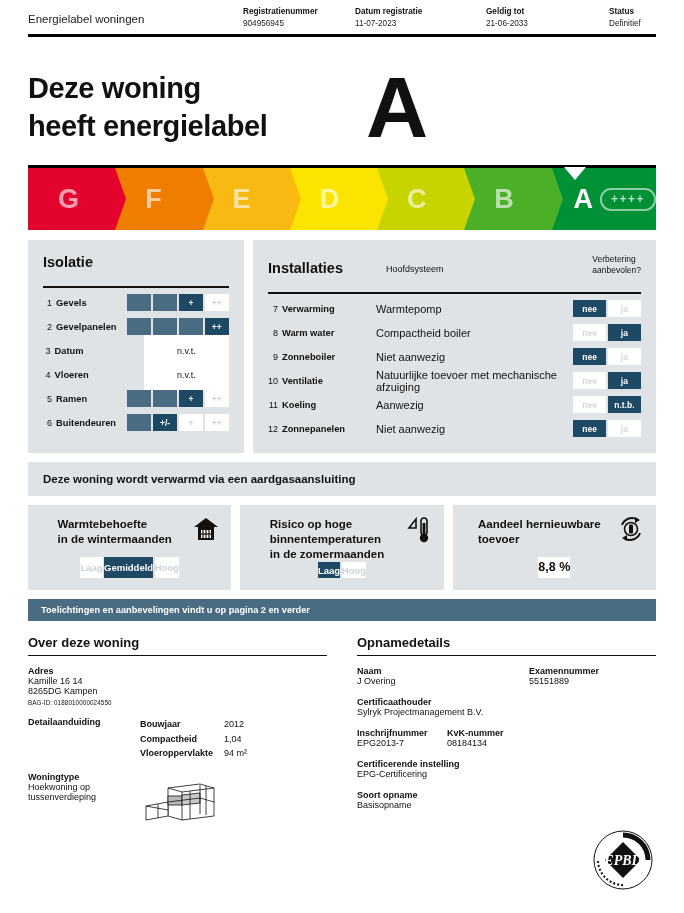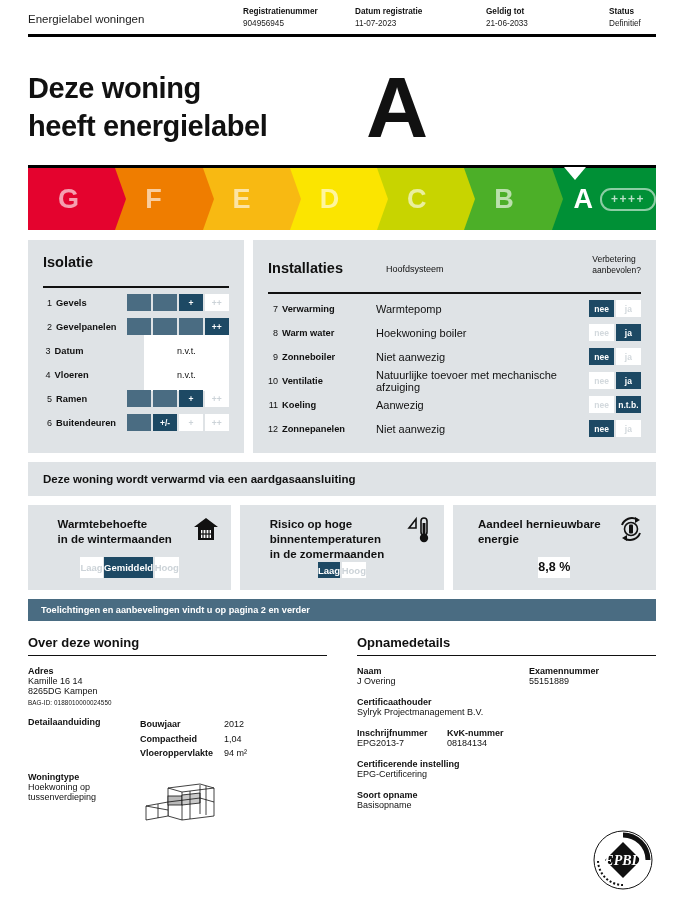--- a/index.html
+++ b/index.html
@@ -83,21 +83,21 @@
           font-size: 8.5px; font-weight: bold; }
   .cell:last-child { margin-right: 0; }
   .c-fill { background: #4a6c82; }
   .c-act  { background: #1d4964; color: #fff; }
   .c-empty{ background: #ffffff; color: #ccd3d8; }
   .nvt { width: 112px; height: 32px; background: #fff; display: flex; align-items: center;
          justify-content: center; font-size: 9px; margin-left: 30px; }
 
   .ins-row .nm { width: 88px; }
   .ins-row .sys { font-size: 11px; flex: 1; padding-left: 6px; }
-  .yn { display: flex; width: 52px; height: 17px; }
+  .yn { display: flex; width: 68px; height: 17px; }
   .yn div { flex: 1; display: flex; align-items: center; justify-content: center;
             font-size: 8.5px; font-weight: bold; margin-right: 1.5px; }
   .yn div:last-child { margin-right: 0; }
   .y-act { background: #1d4964; color: #fff; }
   .y-off { background: #ffffff; color: #d3d9dd; }
 
   
   .gasbar { margin: 9px 28px 0 28px; background: #dfe3e6; height: 34px;
             display: flex; align-items: center; padding-left: 15px;
             font-size: 11.5px; font-weight: bold; }
@@ -297,21 +297,21 @@
           <span class="nm">Verwarming</span>
           <span class="sys">Warmtepomp</span>
           <div class="yn">
             <div class="y-act">nee</div>
             <div class="y-off">ja</div>
           </div>
         </div>
         <div class="row ins-row">
           <span class="num">8</span>
           <span class="nm">Warm water</span>
-          <span class="sys">Hoekwoning boiler</span>
+          <span class="sys">Compactheid boiler</span>
           <div class="yn">
             <div class="y-off">nee</div>
             <div class="y-act">ja</div>
           </div>
         </div>
         <div class="row ins-row">
           <span class="num">9</span>
           <span class="nm">Zonneboiler</span>
           <span class="sys">Niet aanwezig</span>
           <div class="yn">
@@ -387,21 +387,21 @@
           <rect x="16.6" y="7" width="2.8" height="13" fill="#111"></rect>
         </svg></div>
       <div class="choices">
         <div class="ch-act">Laag</div>
         <div class="ch-off">Hoog</div>
       </div>
     </div>
     <div class="box">
       <div class="box-title">
         <div>Aandeel hernieuwbare</div>
-        <div>energie</div>
+        <div>toevoer</div>
       </div>
       <div class="box-icon"><svg width="26" height="26" viewBox="0 0 26 26">
           <circle cx="13" cy="13" r="6.5" fill="none" stroke="#111" stroke-width="1.6"></circle>
           <rect x="11" y="8.5" width="4" height="9" rx="1" fill="#111"></rect>
           <path d="M4 9 A10.5 10.5 0 0 1 19 3.4" fill="none" stroke="#111" stroke-width="2"></path>
           <path d="M22 17 A10.5 10.5 0 0 1 7 22.6" fill="none" stroke="#111" stroke-width="2"></path>
           <path d="M17 1 L22 4 L17 7 Z" fill="#111"></path>
           <path d="M9 25 L4 22 L9 19 Z" fill="#111"></path>
         </svg></div>
       <div class="valuebar">8,8 %</div>

